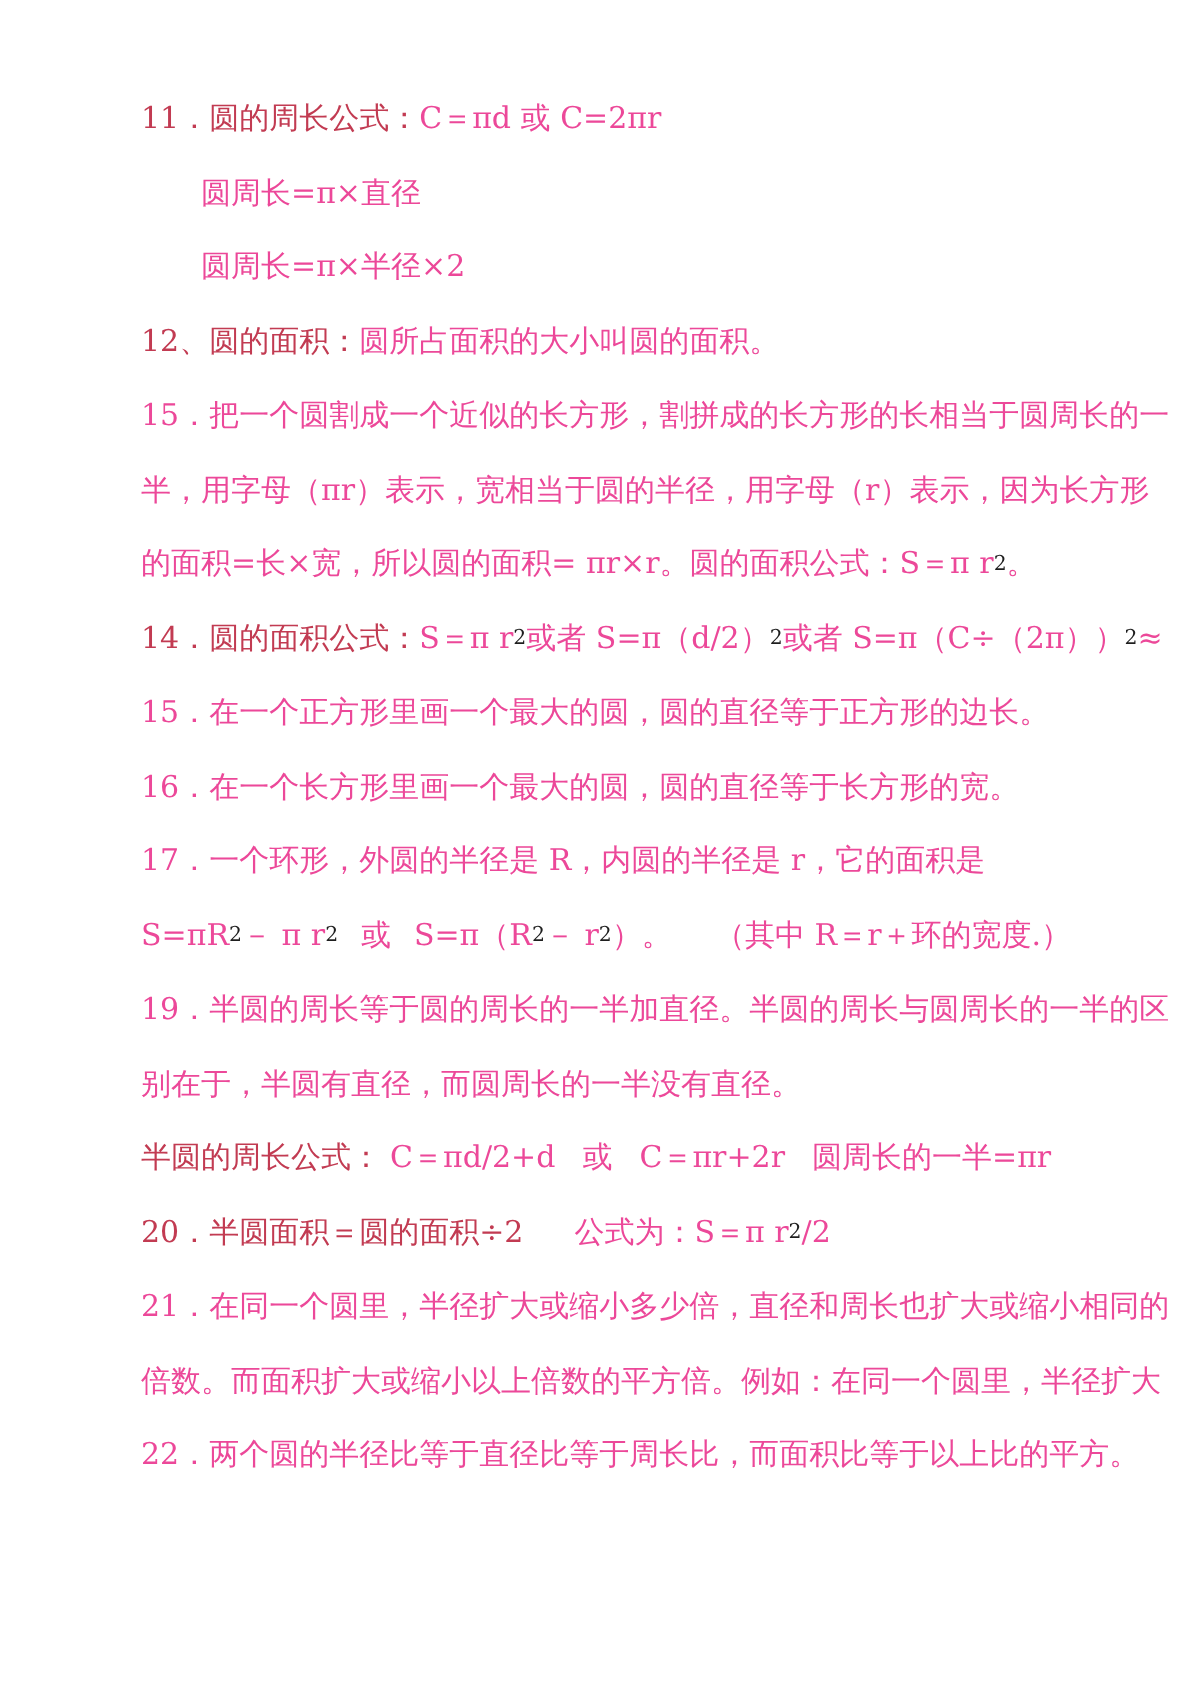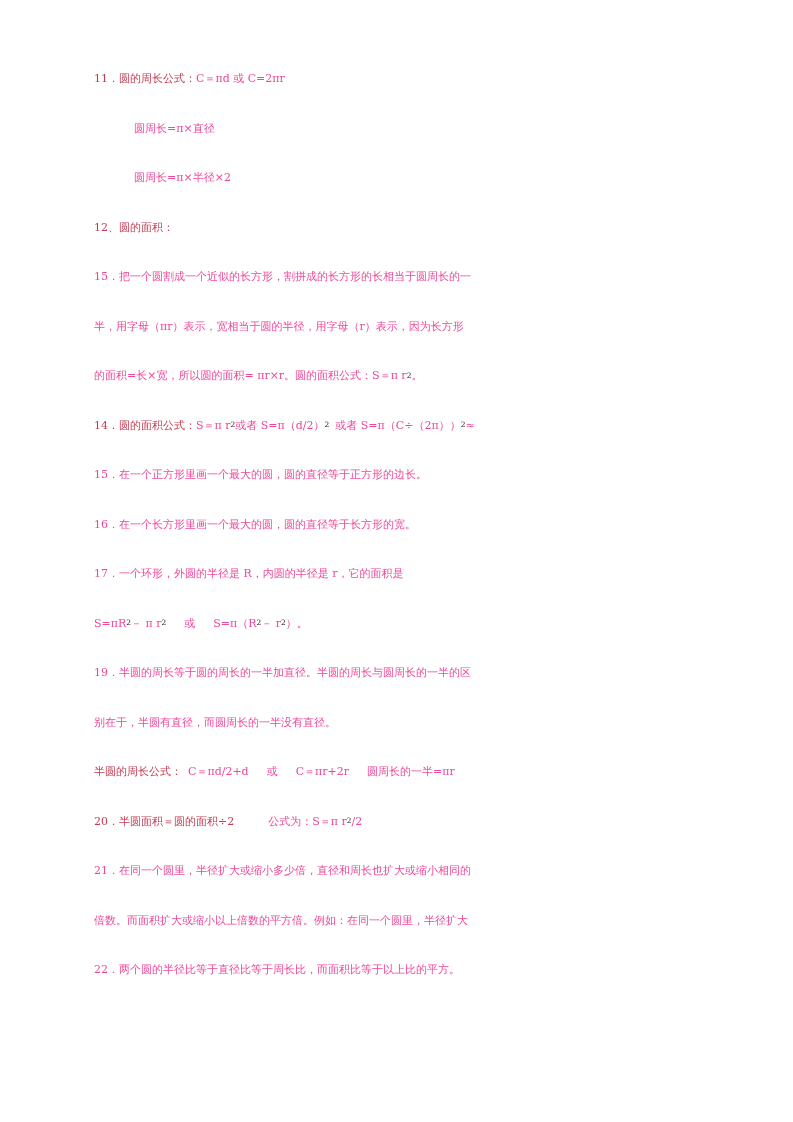--- a/index.html
+++ b/index.html
@@ -26,21 +26,21 @@
     left: 94px;
     top: 54px;
     width: 620px;
   }
   
   .line {
     height: 49.5px;
     display: flex;
     align-items: center;
     white-space: nowrap;
-    font-size: 11px;
+    font-size: 20px;
     color: #1e1e1e;
   }
   .indent-2 {
     padding-left: 40px;
   }
   .red {
     color: #c23b52;
   }
   .blk {
     color: #ec4899;
@@ -68,20 +68,21 @@
     <div class="line indent-2">
       <span class="blk">圆周长=π×直径</span>
     </div>
 
     <div class="line indent-2">
       <span class="blk">圆周长=π×半径×2</span>
     </div>
 
     <div class="line">
       <span class="red">12、圆的面积：</span>
+      <span class="blk">圆所占面积的大小叫圆的面积。</span>
     </div>
 
     <div class="line">
       <span class="blk">15．把一个圆割成一个近似的长方形，割拼成的长方形的长相当于圆周长的一</span>
     </div>
     <div class="line">
       <span class="blk">半，用字母（πr）表示，宽相当于圆的半径，用字母（r）表示，因为长方形</span>
     </div>
     <div class="line">
       <span class="blk">的面积=长×宽，所以圆的面积= πr×r。圆的面积公式：S＝π r</span>
@@ -119,20 +120,21 @@
         <sup>2</sup>
         <span class="sp-lg"></span>
         <span class="blk">或</span>
         <span class="sp-lg"></span>
         <span class="blk">S=π（R</span>
         <sup>2</sup>
         <span class="blk">－ r</span>
         <sup>2</sup>
         <span class="blk">）。</span>
         <span class="sp-xl"></span>
+        <span class="blk">（其中 R＝r＋环的宽度.）</span>
     </div>
 
     <div class="line">
       <span class="blk">19．半圆的周长等于圆的周长的一半加直径。半圆的周长与圆周长的一半的区</span>
     </div>
     <div class="line">
       <span class="blk">别在于，半圆有直径，而圆周长的一半没有直径。</span>
     </div>
 
     <div class="line">

